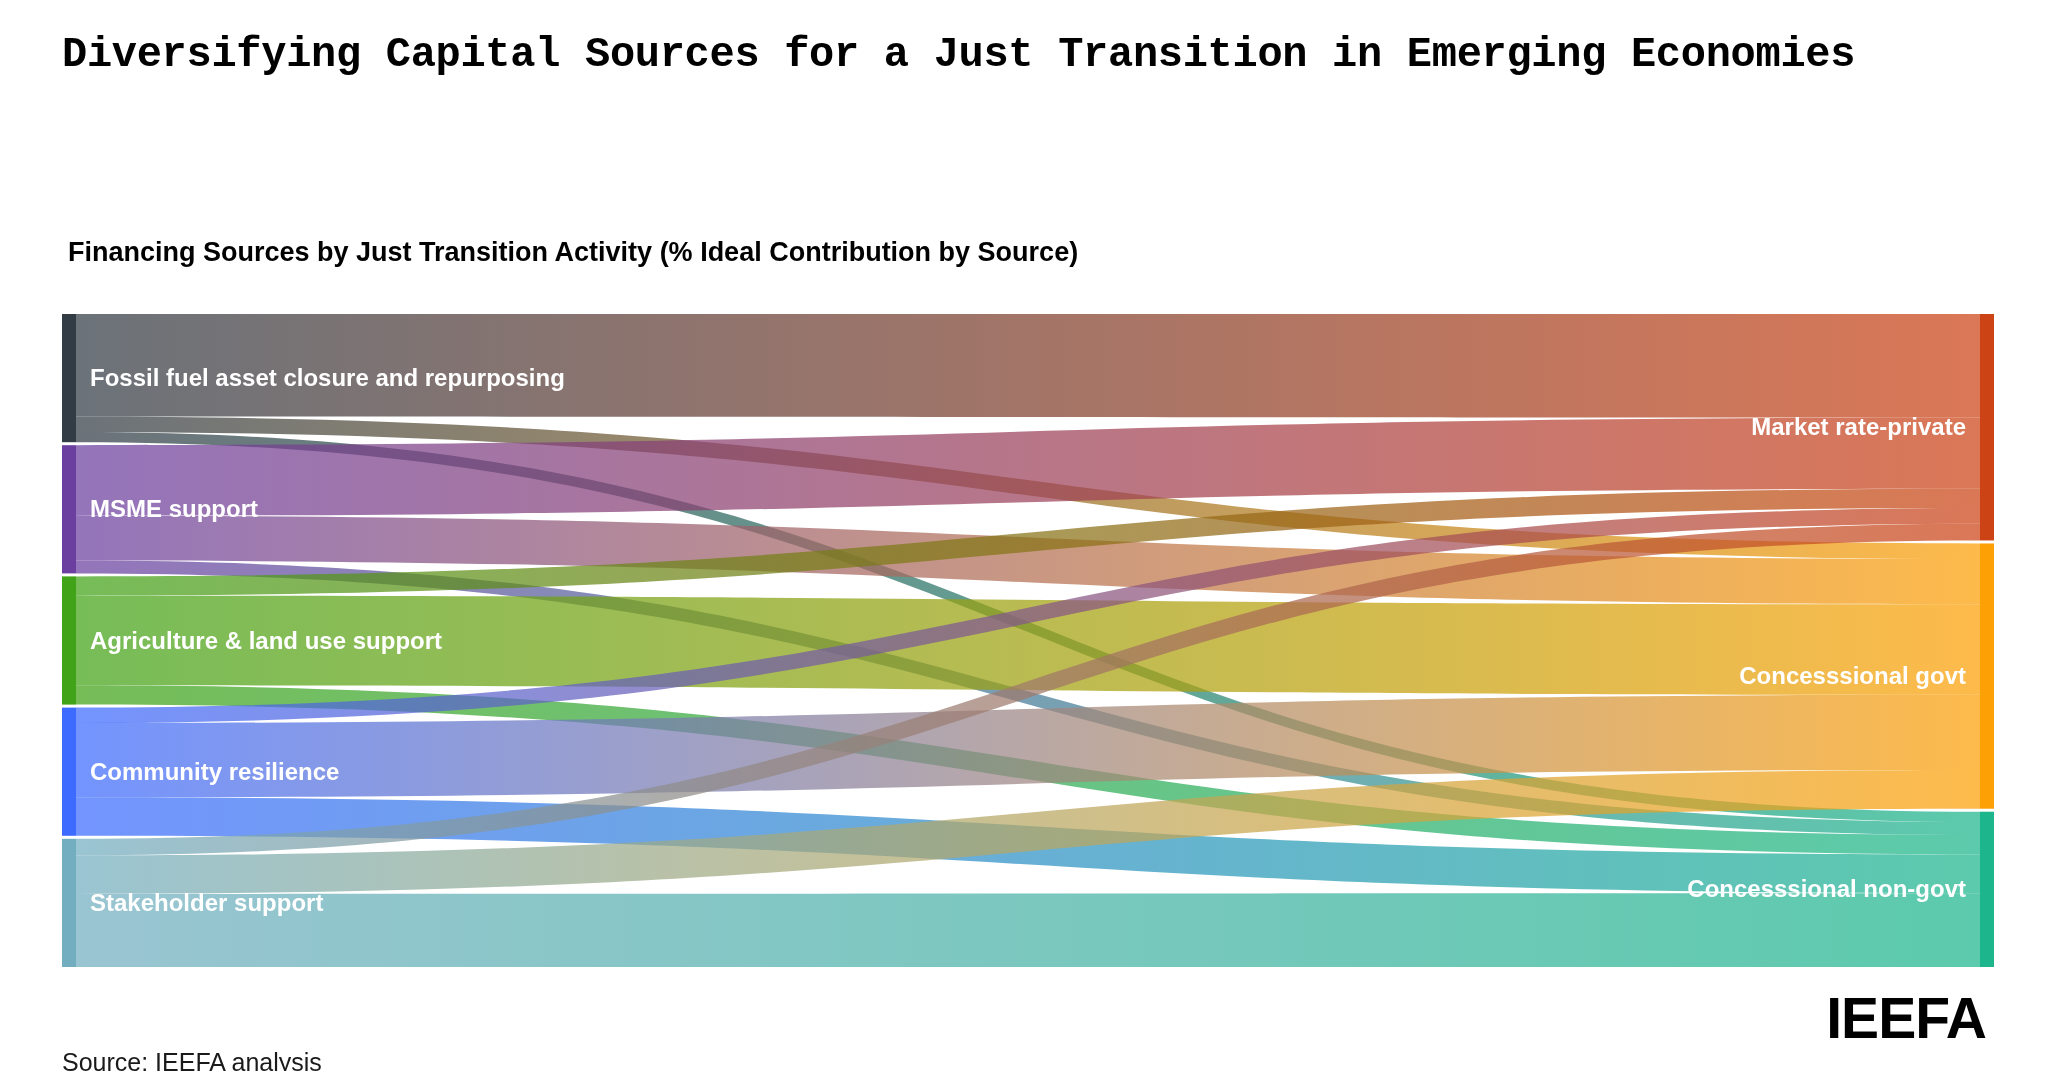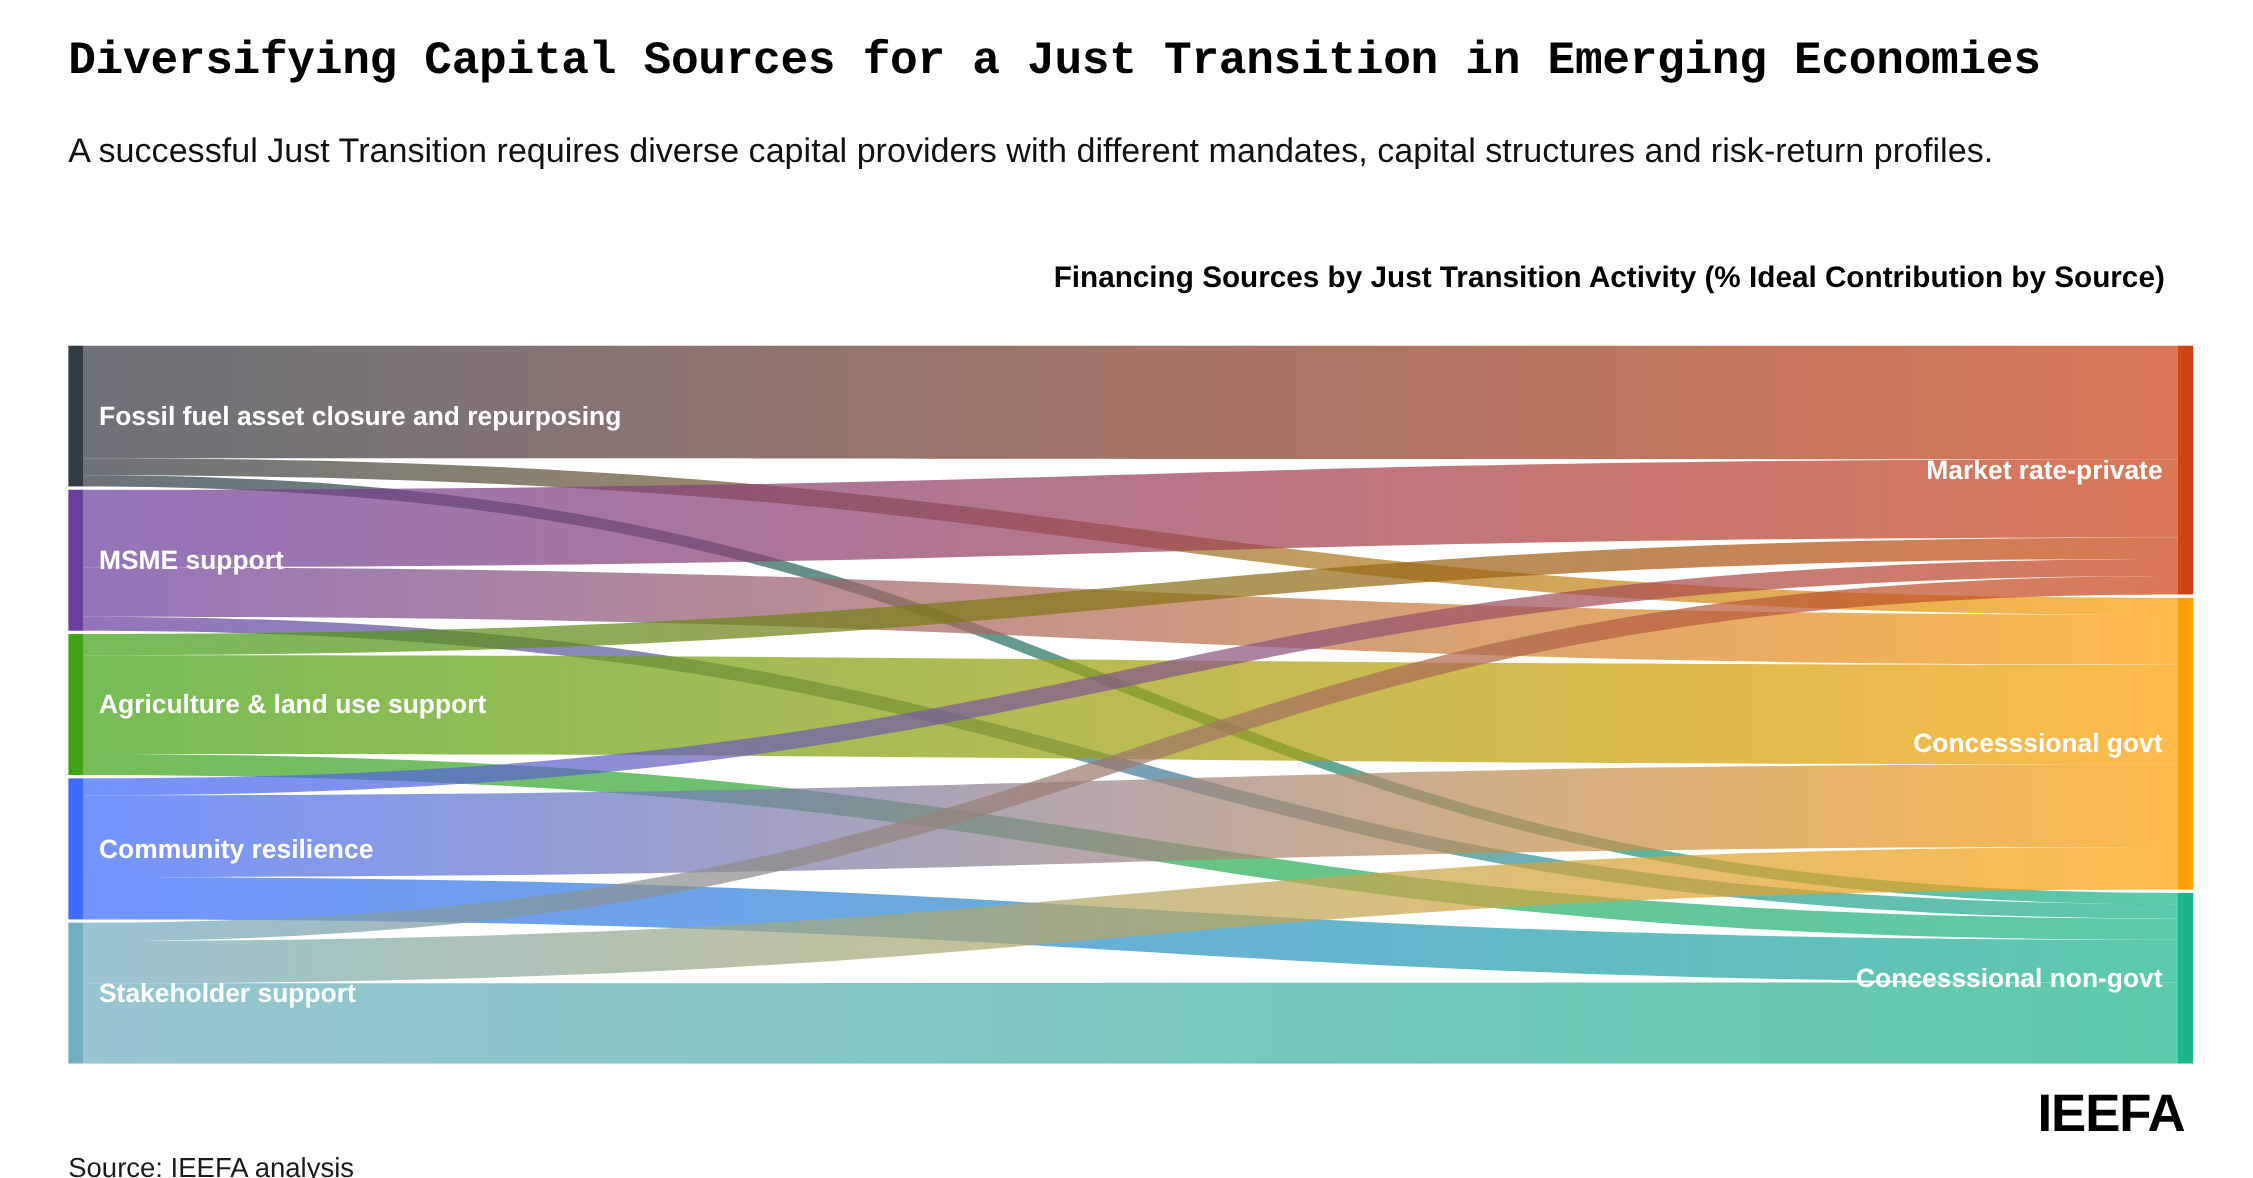--- a/index.html
+++ b/index.html
@@ -3,38 +3,37 @@
 <meta charset="utf-8">
 <style>
   html,body{margin:0;padding:0;background:#ffffff;}
   body{width:2048px;height:1071px;font-family:"Liberation Sans",sans-serif;color:#000;overflow:hidden;}
   .page{position:relative;width:2048px;height:1071px;background:#fff;}
 
   .headline{position:absolute;left:62px;top:33px;width:1940px;font-size:42px;font-weight:bold;
             letter-spacing:-0.3px;line-height:1.05;color:#000;font-family:Liberation Mono, monospace;}
   .subhead{position:absolute;left:62px;top:118px;width:1880px;font-size:31px;font-weight:normal;
            line-height:1.24;color:#111;}
-  .charttitle{position:absolute;left:68px;top:237px;width:1900px;font-size:27px;font-weight:bold;color:#000;text-align:right;}
+  .charttitle{position:absolute;left:68px;top:237px;width:1900px;font-size:27px;font-weight:bold;color:#000;}
 
   .chartwrap{position:absolute;left:62px;top:314px;width:1932px;height:653px;}
   .chartwrap svg{display:block;}
 
   .footer-src{position:absolute;left:62px;top:1000px;font-size:25px;color:#1a1a1a;margin-top:48px;}
-  .footer-logo{position:absolute;right:62px;top:985px;font-size:48px;font-weight:bold;letter-spacing:-1px;color:#000;}
+  .footer-logo{position:absolute;right:62px;top:985px;font-size:57px;font-weight:bold;letter-spacing:-1px;color:#000;}
 
   .nodelabel{font-family:"Liberation Sans",sans-serif;font-weight:bold;fill:#ffffff;font-size:24px;}
   .nodelabel.rt{text-anchor:end;}
 </style>
 </head>
 <body>
 
 <div class="page">
 
   <div class="headline">Diversifying Capital Sources for a Just Transition in Emerging Economies</div>
-  <div class="subhead">A successful Just Transition requires diverse capital providers with different mandates, capital structures and risk-return profiles.</div>
   <div class="charttitle">Financing Sources by Just Transition Activity (% Ideal Contribution by Source)</div>
 
   <div class="chartwrap">
     <svg id="sankey-svg" width="1932" height="653" viewBox="0 0 1932 653" xmlns="http://www.w3.org/2000/svg">
       <defs id="sankey-defs">
           <linearGradient id="lg0" x1="0%" x2="100%" y1="0%" y2="0%">
             <stop offset="0%" stop-color="#323c45"></stop>
             <stop offset="100%" stop-color="#cc4315"></stop>
           </linearGradient>
           <linearGradient id="lg1" x1="0%" x2="100%" y1="0%" y2="0%">

